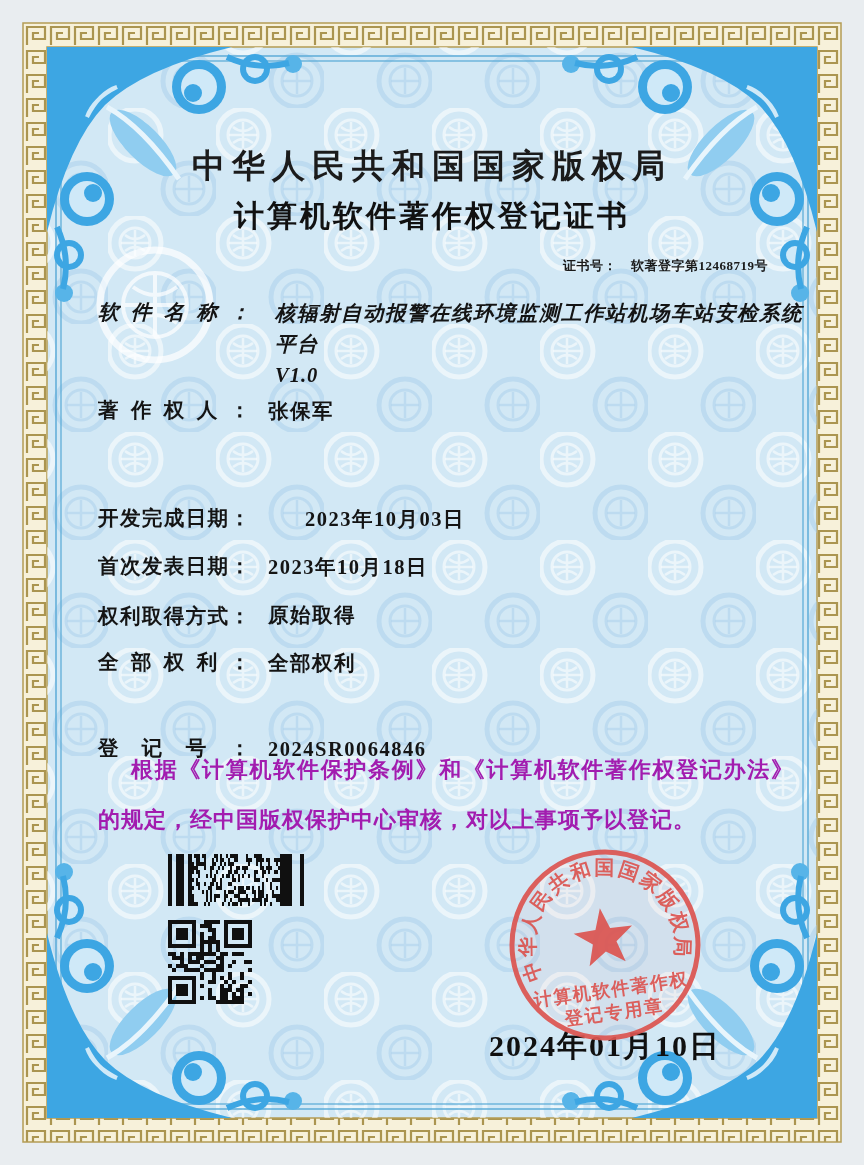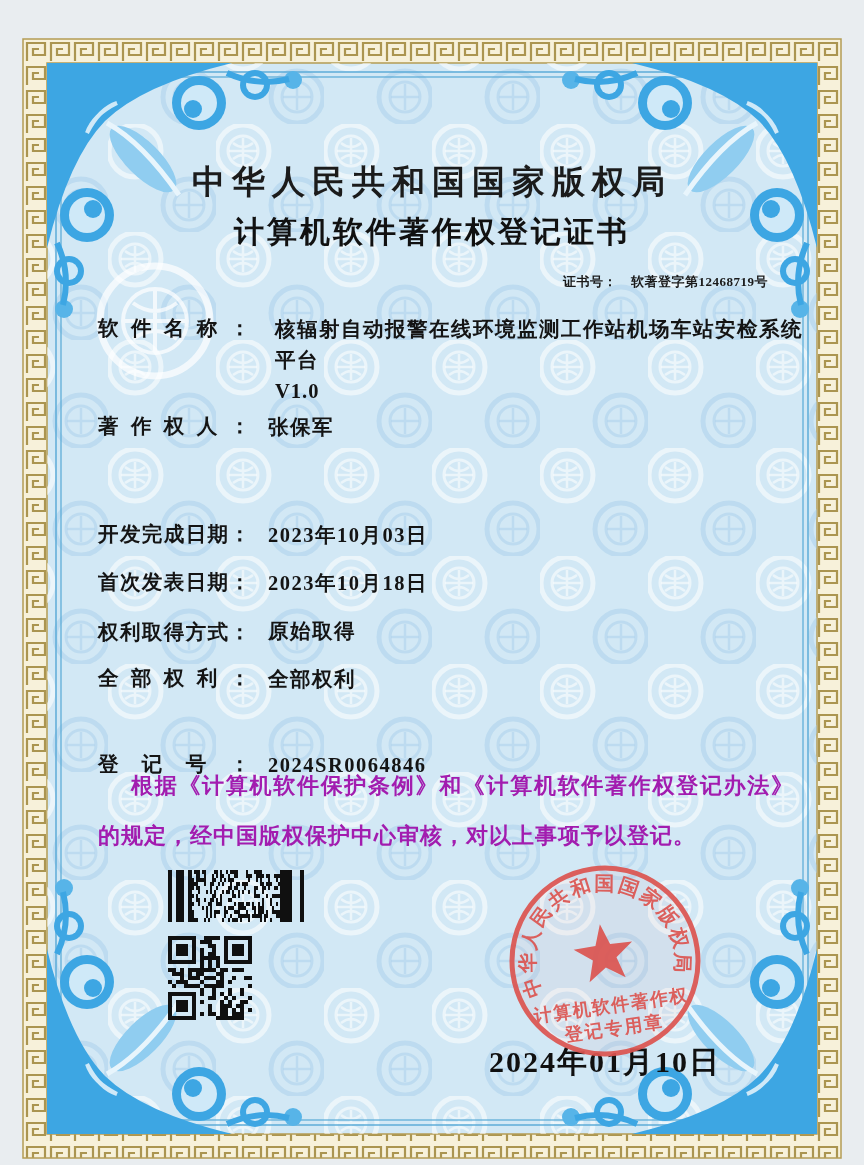--- a/index.html
+++ b/index.html
@@ -2,21 +2,21 @@
 <html><head>
 <meta charset="utf-8">
 <style>
   html,body{margin:0;padding:0;}
   body{
     width:864px;height:1165px;
     background:#e9edf0;
     font-family:"Liberation Serif","DejaVu Serif",serif;
     position:relative;overflow:hidden;
   }
-  .page{position:absolute;left:0;top:16px;width:864px;height:996px;}
+  .page{position:absolute;left:0;top:0;width:864px;height:996px;}
   .bg-svg{position:absolute;left:0;top:0;z-index:0;}
   .content{position:absolute;left:0;top:0;width:864px;height:1165px;z-index:2;color:#141414;}
 
   .authority{
     position:absolute;top:144px;left:0;width:864px;text-align:center;
     font-size:33px;font-weight:700;letter-spacing:7px;color:#1b1b1b;
   }
   .cert-title{
     position:absolute;top:196px;left:0;width:864px;text-align:center;
     font-size:30px;font-weight:900;letter-spacing:3px;color:#111;
@@ -32,23 +32,23 @@
     width:152px;font-size:20.5px;font-weight:700;flex:none;
     text-align:justify;text-align-last:justify;letter-spacing:0;
   }
   .field-value{
     margin-left:18px;font-size:20.5px;font-weight:700;letter-spacing:1.5px;
     line-height:31px;
   }
   .field-value.wrapped{width:528px;margin-left:25px;}
   .version-line{font-family:"Liberation Serif",serif;letter-spacing:1px;}
 
-  .row-name{top:298px;}
+  .row-name{top:298px;font-style:italic;}
   .row-author{top:396px;}
-  .row-dev{top:504px;}
+  .row-dev{top:504px;gap:37px;}
   .row-pub{top:552px;}
   .row-acq{top:600px;align-items:center;}
   .row-scope{top:648px;}
   .row-reg{top:696px;margin-top:38px;}
 
   .statement{
     position:absolute;left:98px;top:745px;width:696px;
     font-size:22px;font-weight:600;line-height:50px;
     text-indent:1.5em;text-align:justify;letter-spacing:1px;color:#a21caf;
   }

